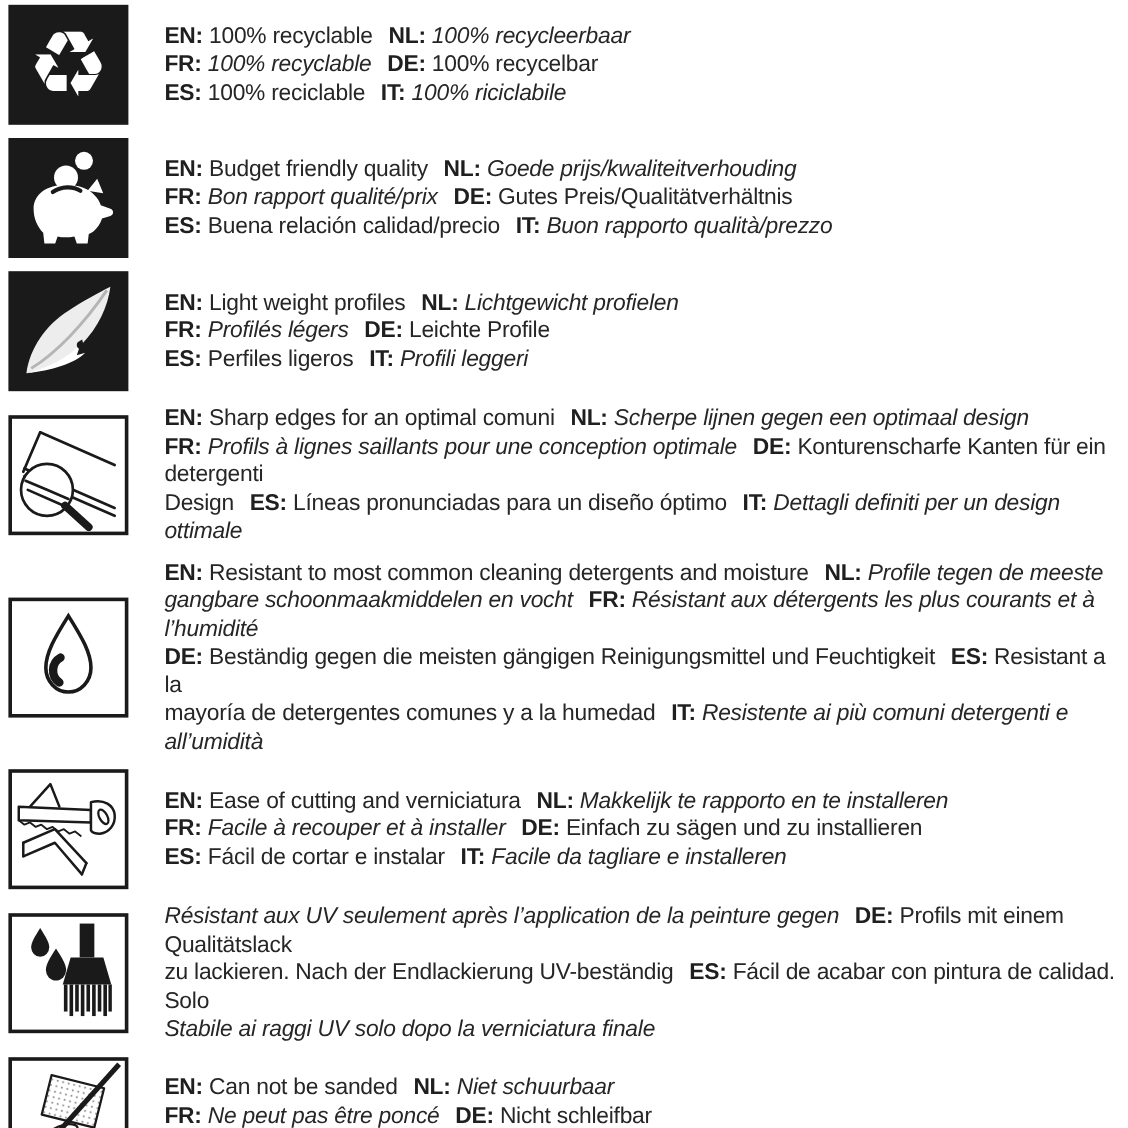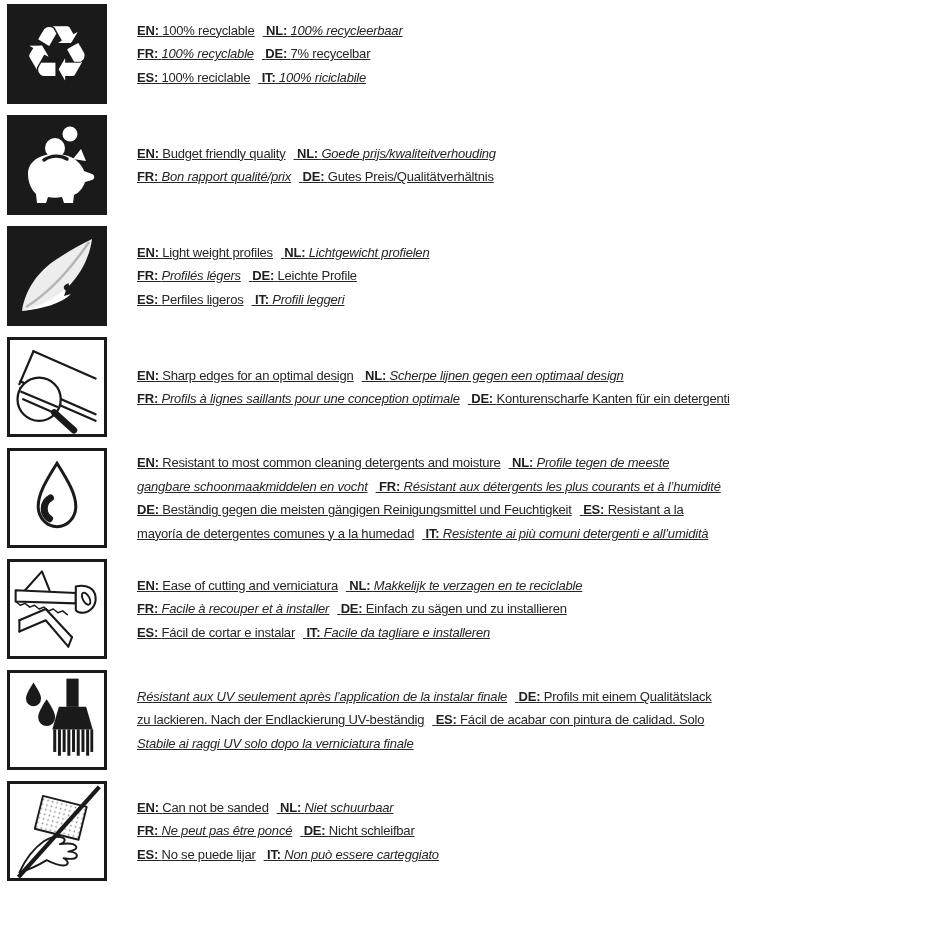--- a/index.html
+++ b/index.html
@@ -6,55 +6,56 @@
   body{width:940px;height:940px;overflow:hidden;
        font-family:"Liberation Sans",sans-serif;color:#262626;}
   .page{padding:4px 0 0 7px;width:933px;}
   .row{display:flex;align-items:center;margin-bottom:11px;min-height:100px;}
   .icon-box{width:100px;height:100px;flex:0 0 100px;box-sizing:border-box;}
   .icon-black{background:#1a1a1a;display:flex;align-items:center;justify-content:center;}
   .icon-white{background:#fff;border:3px solid #1a1a1a;}
   .icon-box svg{width:100%;height:100%;display:block;}
   .icon-white svg{width:94px;height:94px;}
   .glyph{color:#fff;font-size:76px;line-height:1;font-family:"DejaVu Sans",sans-serif;}
-  .txt{margin:0 0 0 30px;width:800px;font-size:13px;line-height:23.5px;letter-spacing:-0.2px;text-decoration:underline;}
+  .txt{margin:0 0 0 30px;width:800px;font-size:19px;line-height:23.5px;letter-spacing:-0.2px;}
   .line{display:block;}
   .seg{margin-right:8px;white-space:normal;}
   .lbl{font-weight:700;font-style:normal;color:#1f1f1f;}
   .seg.it > .val{font-style:italic;}
 </style>
 </head>
 <body>
 
 <div class="page">
 
   <section class="row">
     <div class="icon-box icon-black">
       <span class="glyph">♻</span>
     </div>
     <p class="txt">
         <span class="line"><span class="seg"><b class="lbl">EN: </b><span class="val">100% recyclable</span></span> <span class="seg it"><b class="lbl">NL: </b><span class="val">100% recycleerbaar</span></span> </span>
-        <span class="line"><span class="seg it"><b class="lbl">FR: </b><span class="val">100% recyclable</span></span> <span class="seg"><b class="lbl">DE: </b><span class="val">7% recycelbar</span></span> </span>
+        <span class="line"><span class="seg it"><b class="lbl">FR: </b><span class="val">100% recyclable</span></span> <span class="seg"><b class="lbl">DE: </b><span class="val">100% recycelbar</span></span> </span>
         <span class="line"><span class="seg"><b class="lbl">ES: </b><span class="val">100% reciclable</span></span> <span class="seg it"><b class="lbl">IT: </b><span class="val">100% riciclabile</span></span> </span>
       </p>
   </section>
 
   <section class="row">
     <div class="icon-box icon-black">
       <svg viewBox="0 0 100 100">
         <circle cx="63" cy="19" r="7.5" fill="#fff"></circle>
         <circle cx="48" cy="33" r="10" fill="#fff"></circle>
         <path fill="#fff" d="M21 59 C21 47 32 39 48 39 C58 39 67 42 72 48 C74 50 76 53 77 56 L85 59 C88 60 88 64 85 65 L78 67 C76 73 72 78 67 80 L66 88 L57 88 L55 82 C50 83 45 83 41 82 L39 88 L30 88 L29 79 C24 74 21 67 21 59 Z"></path>
         <path fill="#fff" d="M66 44 L74 34 L79 46 Z"></path>
         <path d="M37 45 C44 40 54 40 60 44" stroke="#1a1a1a" stroke-width="3.4" fill="none" stroke-linecap="round"></path>
       </svg>
     </div>
     <p class="txt">
         <span class="line"><span class="seg"><b class="lbl">EN: </b><span class="val">Budget friendly quality</span></span> <span class="seg it"><b class="lbl">NL: </b><span class="val">Goede prijs/kwaliteitverhouding</span></span> </span>
         <span class="line"><span class="seg it"><b class="lbl">FR: </b><span class="val">Bon rapport qualité/prix</span></span> <span class="seg"><b class="lbl">DE: </b><span class="val">Gutes Preis/Qualitätverhältnis</span></span> </span>
+        <span class="line"><span class="seg"><b class="lbl">ES: </b><span class="val">Buena relación calidad/precio</span></span> <span class="seg it"><b class="lbl">IT: </b><span class="val">Buon rapporto qualità/prezzo</span></span> </span>
       </p>
   </section>
 
   <section class="row">
     <div class="icon-box icon-black">
       <svg viewBox="0 0 100 100">
         <path d="M15 85 C18 64 31 45 50 33 C62 25 75 18 85 13 C83 29 75 47 61 61 C47 75 30 83 15 85 Z" fill="#ededed"></path>
         <path d="M15 85 C32 81 48 73 60 61 L57 70 L64 68 C55 77 36 83 15 85 Z" fill="#ffffff"></path>
         <path d="M19 81 C40 68 63 44 82 16" stroke="#b5b5b5" stroke-width="2.4" fill="none"></path>
         <path d="M58 59 a3.5 3.5 0 1 0 5 5 l-1.5 -7 z" fill="#1a1a1a"></path>
@@ -74,22 +75,23 @@
         <path d="M25 12 L10 47"></path>
         <path d="M11 44 L91 79"></path>
         <path d="M11 51 L91 86"></path>
         <circle cx="31" cy="63" r="23" fill="#ffffff"></circle>
         <path d="M12 55 L31 63 L50 71"></path>
         <path d="M14 63 L48 78"></path>
         <path d="M47 77 L68 96" stroke-width="7"></path>
       </svg>
     </div>
     <p class="txt">
-        <span class="line"><span class="seg"><b class="lbl">EN: </b><span class="val">Sharp edges for an optimal design</span></span> <span class="seg it"><b class="lbl">NL: </b><span class="val">Scherpe lijnen gegen een optimaal design</span></span> </span>
+        <span class="line"><span class="seg"><b class="lbl">EN: </b><span class="val">Sharp edges for an optimal comuni</span></span> <span class="seg it"><b class="lbl">NL: </b><span class="val">Scherpe lijnen gegen een optimaal design</span></span> </span>
         <span class="line"><span class="seg it"><b class="lbl">FR: </b><span class="val">Profils à lignes saillants pour une conception optimale</span></span> <span class="seg"><b class="lbl">DE: </b><span class="val">Konturenscharfe Kanten für ein detergenti</span></span> </span>
+        <span class="line"><span class="seg"><span class="val">Design</span></span> <span class="seg"><b class="lbl">ES: </b><span class="val">Líneas pronunciadas para un diseño óptimo</span></span> <span class="seg it"><b class="lbl">IT: </b><span class="val">Dettagli definiti per un design ottimale</span></span> </span>
       </p>
   </section>
 
   <section class="row">
     <div class="icon-box icon-white">
       <svg viewBox="0 0 100 100" fill="none" stroke="#1a1a1a">
         <path d="M50 13 C62 32 70 46 70 59 A20 21.5 0 0 1 30 59 C30 46 38 32 50 13 Z" stroke-width="3.2"></path>
         <path d="M43 50 a13 13 0 0 0 -1 22" stroke-width="7.5" stroke-linecap="round"></path>
       </svg>
     </div>
@@ -109,21 +111,21 @@
         <path d="M6 42 l5 4 l5 -2 l5 4 l5 -2 l5 4 l5 -2 l5 4 l5 -2 l5 4 l5 -2 l5 4" stroke-width="1.6"></path>
         <path d="M70 26 c12 -3 20 3 21 11 c1 9 -5 16 -13 17 c-4 0 -7 -1 -8 -3 z" fill="#fff"></path>
         <ellipse cx="81" cy="39" rx="3.5" ry="7" transform="rotate(-28 81 39)" stroke-width="2"></ellipse>
         <path d="M10 62 L38 50 L66 80"></path>
         <path d="M10 74 L38 62 L62 90"></path>
         <path d="M10 62 L10 74"></path>
         <path d="M66 80 L62 90"></path>
       </svg>
     </div>
     <p class="txt">
-        <span class="line"><span class="seg"><b class="lbl">EN: </b><span class="val">Ease of cutting and verniciatura</span></span> <span class="seg it"><b class="lbl">NL: </b><span class="val">Makkelijk te verzagen en te reciclable</span></span> </span>
+        <span class="line"><span class="seg"><b class="lbl">EN: </b><span class="val">Ease of cutting and verniciatura</span></span> <span class="seg it"><b class="lbl">NL: </b><span class="val">Makkelijk te rapporto en te installeren</span></span> </span>
         <span class="line"><span class="seg it"><b class="lbl">FR: </b><span class="val">Facile à recouper et à installer</span></span> <span class="seg"><b class="lbl">DE: </b><span class="val">Einfach zu sägen und zu installieren</span></span> </span>
         <span class="line"><span class="seg"><b class="lbl">ES: </b><span class="val">Fácil de cortar e instalar</span></span> <span class="seg it"><b class="lbl">IT: </b><span class="val">Facile da tagliare e installeren</span></span> </span>
       </p>
   </section>
 
   <section class="row">
     <div class="icon-box icon-white">
       <svg viewBox="0 0 100 100" fill="#1a1a1a">
         <path d="M25 10 c5 8 8 13 8 17 a8 8.5 0 1 1 -16 0 c0 -4 3 -9 8 -17 z"></path>
         <path d="M39 28 c6 9 9 15 9 19 a9 9.5 0 1 1 -18 0 c0 -4 3 -10 9 -19 z"></path>
@@ -134,21 +136,21 @@
         <rect x="56" y="60" width="3.2" height="24"></rect>
         <rect x="61" y="60" width="3.2" height="28"></rect>
         <rect x="66" y="60" width="3.2" height="24"></rect>
         <rect x="71" y="60" width="3.2" height="28"></rect>
         <rect x="76" y="60" width="3.2" height="24"></rect>
         <rect x="81" y="60" width="3.2" height="28"></rect>
         <rect x="85.5" y="60" width="3" height="24"></rect>
       </svg>
     </div>
     <p class="txt">
-        <span class="line"><span class="seg it"><span class="val">Résistant aux UV seulement après l’application de la instalar finale</span></span> <span class="seg"><b class="lbl">DE: </b><span class="val">Profils mit einem Qualitätslack</span></span> </span>
+        <span class="line"><span class="seg it"><span class="val">Résistant aux UV seulement après l’application de la peinture gegen</span></span> <span class="seg"><b class="lbl">DE: </b><span class="val">Profils mit einem Qualitätslack</span></span> </span>
         <span class="line"><span class="seg"><span class="val">zu lackieren. Nach der Endlackierung UV-beständig</span></span> <span class="seg"><b class="lbl">ES: </b><span class="val">Fácil de acabar con pintura de calidad. Solo</span></span> </span>
         <span class="line"><span class="seg it"><span class="val">Stabile ai raggi UV solo dopo la verniciatura finale</span></span> </span>
       </p>
   </section>
 
   <section class="row">
     <div class="icon-box icon-white">
       <svg viewBox="0 0 100 100">
         <defs>
           <pattern id="sandDots" width="5" height="5" patternUnits="userSpaceOnUse">

